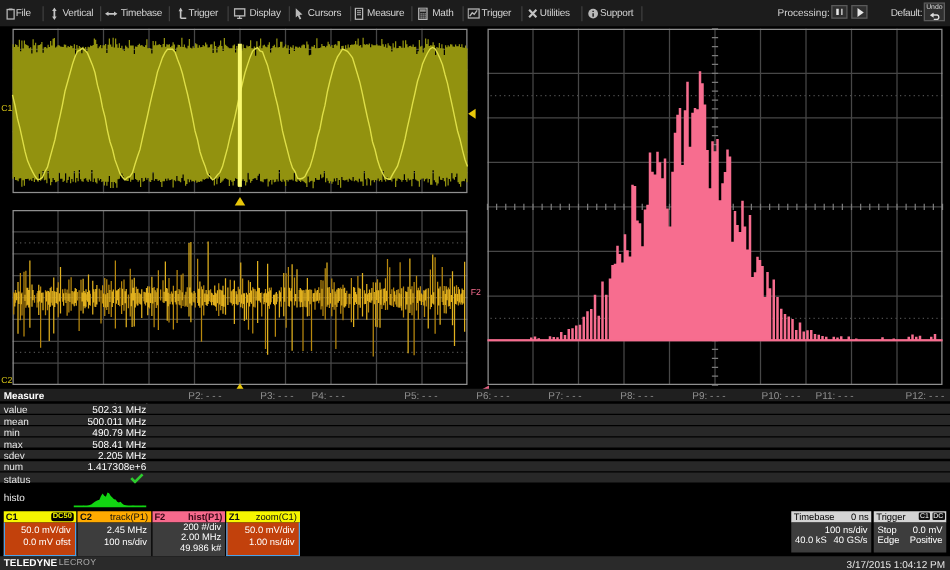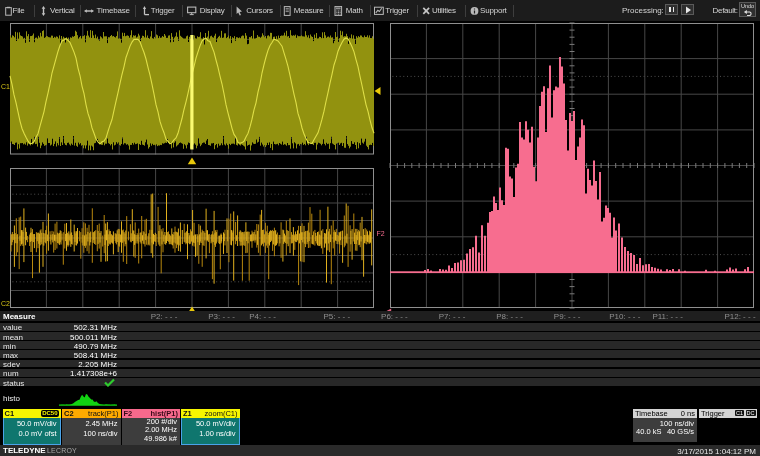--- a/index.html
+++ b/index.html
@@ -7,21 +7,21 @@
 .mi{position:absolute;top:6px;font-size:8px;letter-spacing:-0.2px;color:#d4d4d4}
 .msep{position:absolute;top:4.5px;width:1px;height:12px;background:#3e3e3e}
 .mrow{position:absolute;left:0;width:760px;height:7.9px;background:#282828;font-size:8px;color:#e8e8e8}
 .rl{position:absolute;left:3px;top:0.5px}
 .rv{position:absolute;left:40px;top:0.5px;width:77px;text-align:right;color:#fff}
 .box{position:absolute;top:408.5px;height:36.2px}
 .bh{position:absolute;left:0;top:0;width:100%;height:9px;font-size:7.5px;font-weight:bold;color:#111;line-height:9px}
 .bh .l{position:absolute;left:2px;top:0}
 .bh .r{position:absolute;right:2px;top:0}
 .bb{position:absolute;left:0;top:9px;width:100%;height:27.2px;background:#3d3d3d;color:#fff;font-size:7.5px;text-align:right;padding:1.5px 3px 0 0;line-height:9.6px}
-.bb.sel{background:#0f766e;border:1.5px solid #4aa3e8;border-top:none}
+.bb.sel{background:#c2410c;border:1.5px solid #4aa3e8;border-top:none}
 .tb{position:absolute;top:408.5px;height:33.5px;font-size:7.5px}
 .tbh{position:absolute;left:0;top:0;width:100%;height:9px;background:#d4d4d4;color:#000;line-height:9px}
 .tbb{position:absolute;left:0;top:9px;width:100%;height:24.5px;background:#3d3d3d;color:#fff;line-height:8.2px;padding:0 3px}
 .fr{display:flex;justify-content:space-between}
 </style></head>
 <body>
 <div id="scr">
 <div id="menubar">
       <svg style="position:absolute;left:3.5px;top:5.5px" width="10" height="10" viewBox="0 0 10 10">
         <path d="M3 0.8h3v1.4H3z" fill="#b9b9b9"></path>
@@ -237,19 +237,29 @@
           <span>40 GS/s</span>
         </div>
       </div>
 </div>
 <div class="tb" style="left:699px;width:58px">
  <div class="tbh">
         <span style="position:absolute;left:2px">Trigger</span>
   <span style="position:absolute;right:13px;top:1px;background:#111;color:#fff;font-size:5.5px;line-height:6.5px;padding:0 1px;border-radius:1px">C1</span>
   <span style="position:absolute;right:1.5px;top:1px;background:#111;color:#fff;font-size:5.5px;line-height:6.5px;padding:0 1px;border-radius:1px">DC</span>
       </div>
+ <div class="tbb" style="padding-top:2px">
+        <div class="fr">
+          <span>Stop</span>
+          <span>0.0 mV</span>
+        </div>
+        <div class="fr">
+          <span>Edge</span>
+          <span>Positive</span>
+        </div>
+      </div>
 </div>
 
 <div style="position:absolute;left:0;top:444.8px;width:760px;height:14px;background:#2a2a2a">
  <span style="position:absolute;left:3px;top:1.5px;font-size:8px;font-weight:bold;color:#fff">TELEDYNE</span>
  <span style="position:absolute;left:47px;top:2px;font-size:7px;letter-spacing:0.2px;color:#a8a8a8">LECROY</span>
  <span style="position:absolute;right:4px;top:2px;font-size:8px;color:#e8e8e8">3/17/2015 1:04:12 PM</span>
 </div>
 </div>
 </body></html>

